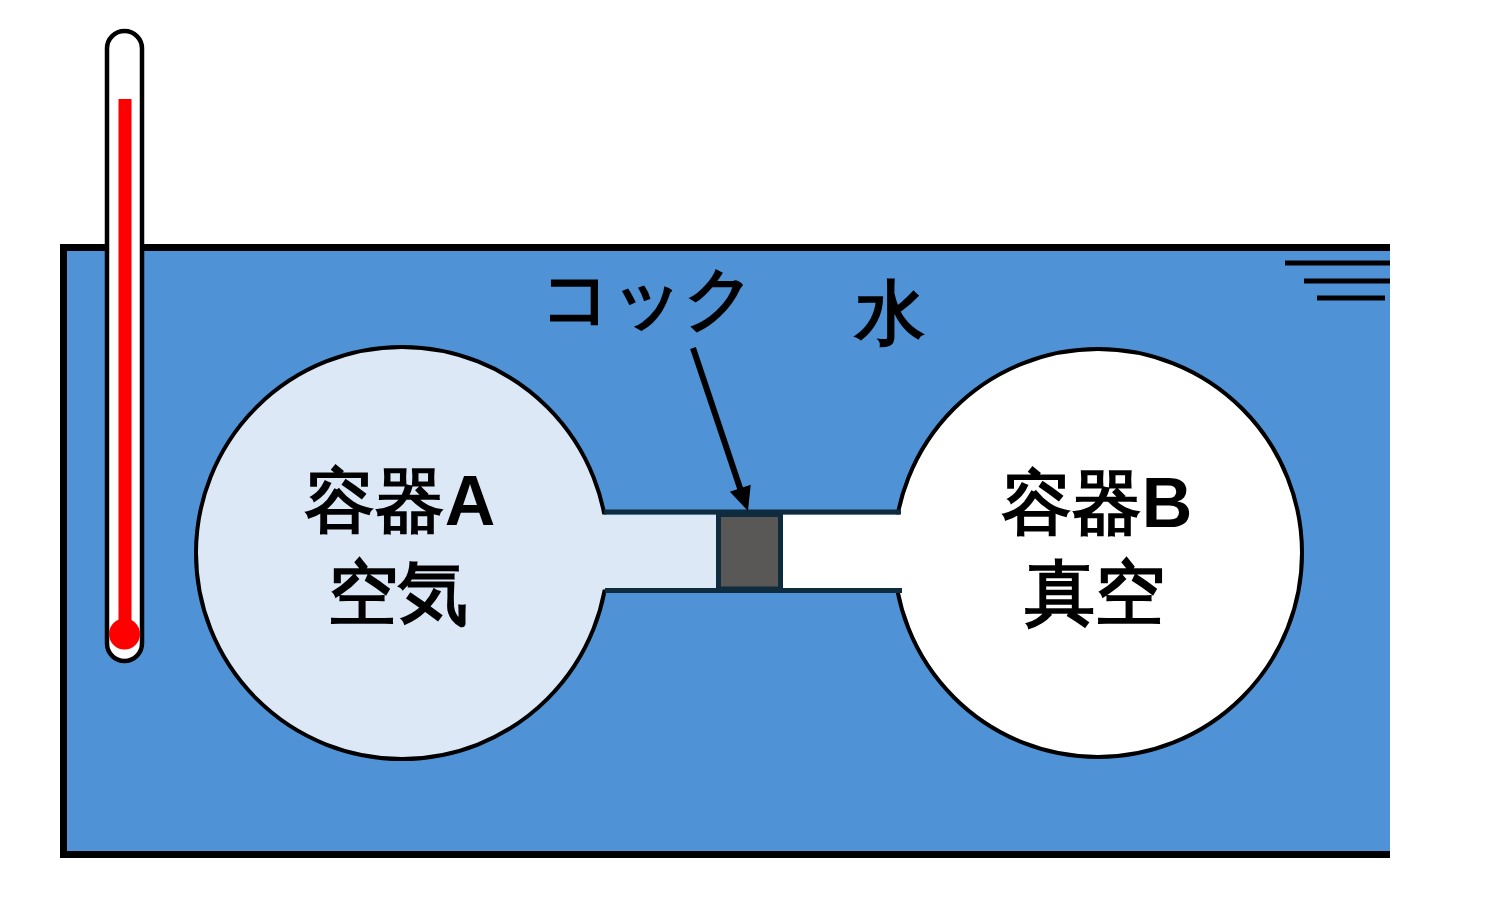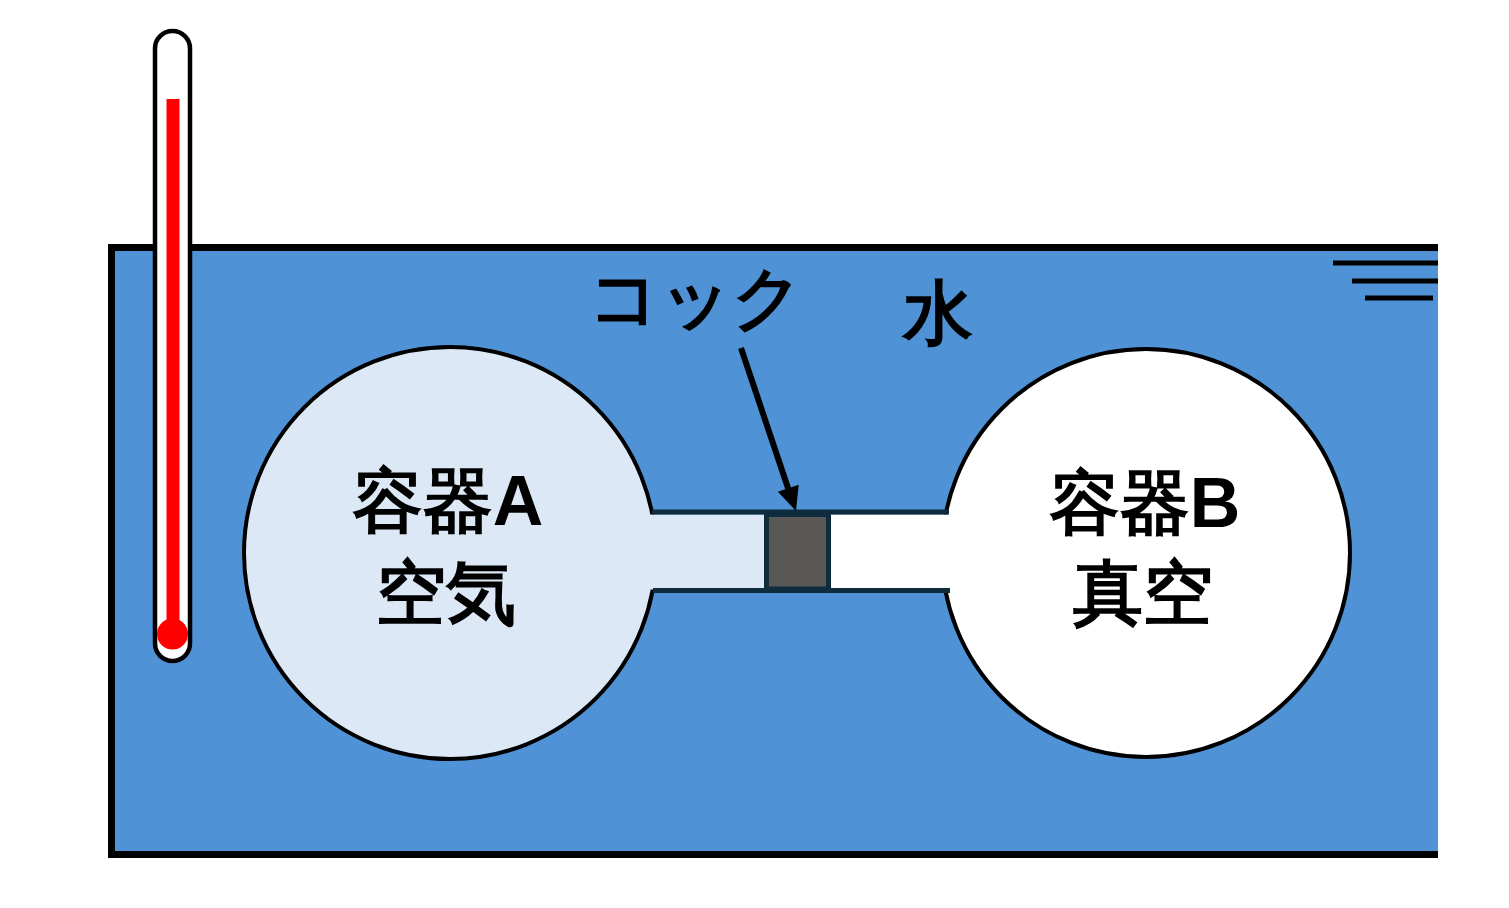--- a/index.html
+++ b/index.html
@@ -7,21 +7,20 @@
     padding: 0;
     background: #ffffff;
   }
   .stage {
     position: relative;
     width: 1390px;
     height: 908px;
     background: #ffffff;
     overflow: hidden;
     font-family: "Liberation Sans", "DejaVu Sans", sans-serif;
-    padding-left: 48px;
   }
   svg text {
     font-family: "Liberation Sans", "DejaVu Sans", sans-serif;
     font-weight: bold;
     fill: #000000;
   }
   .label-large {
     font-size: 70px;
   }
 </style>

